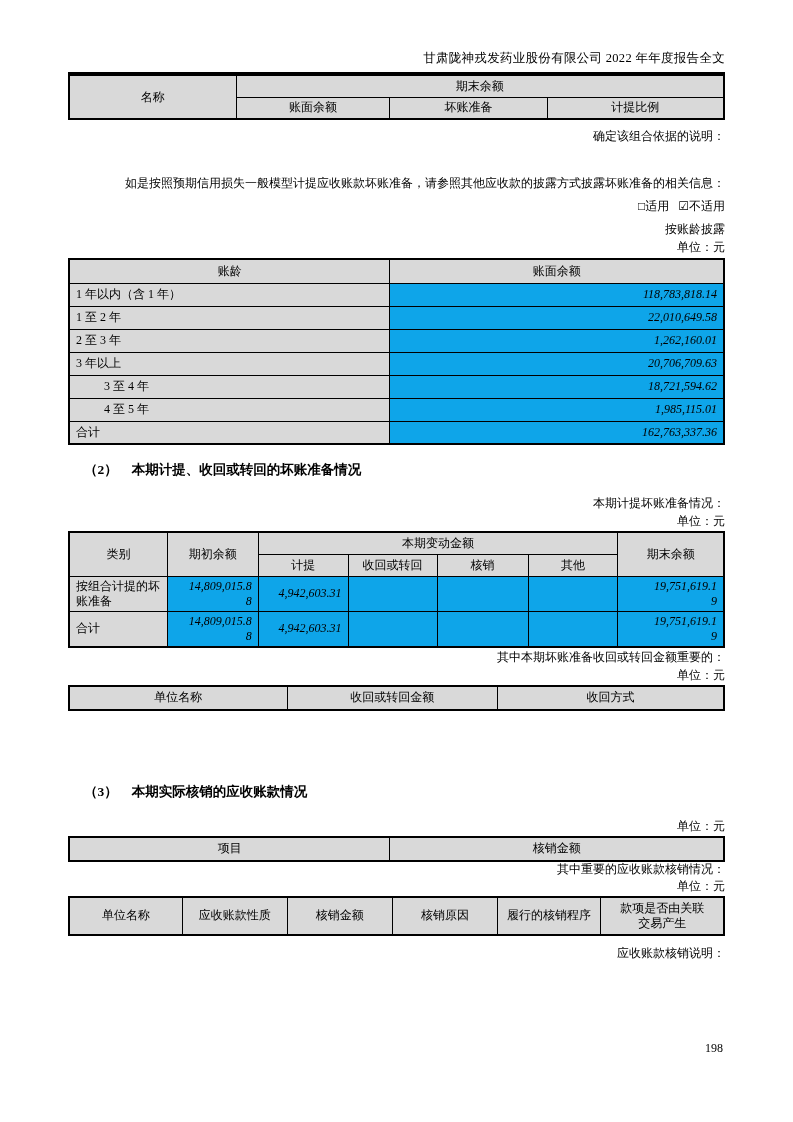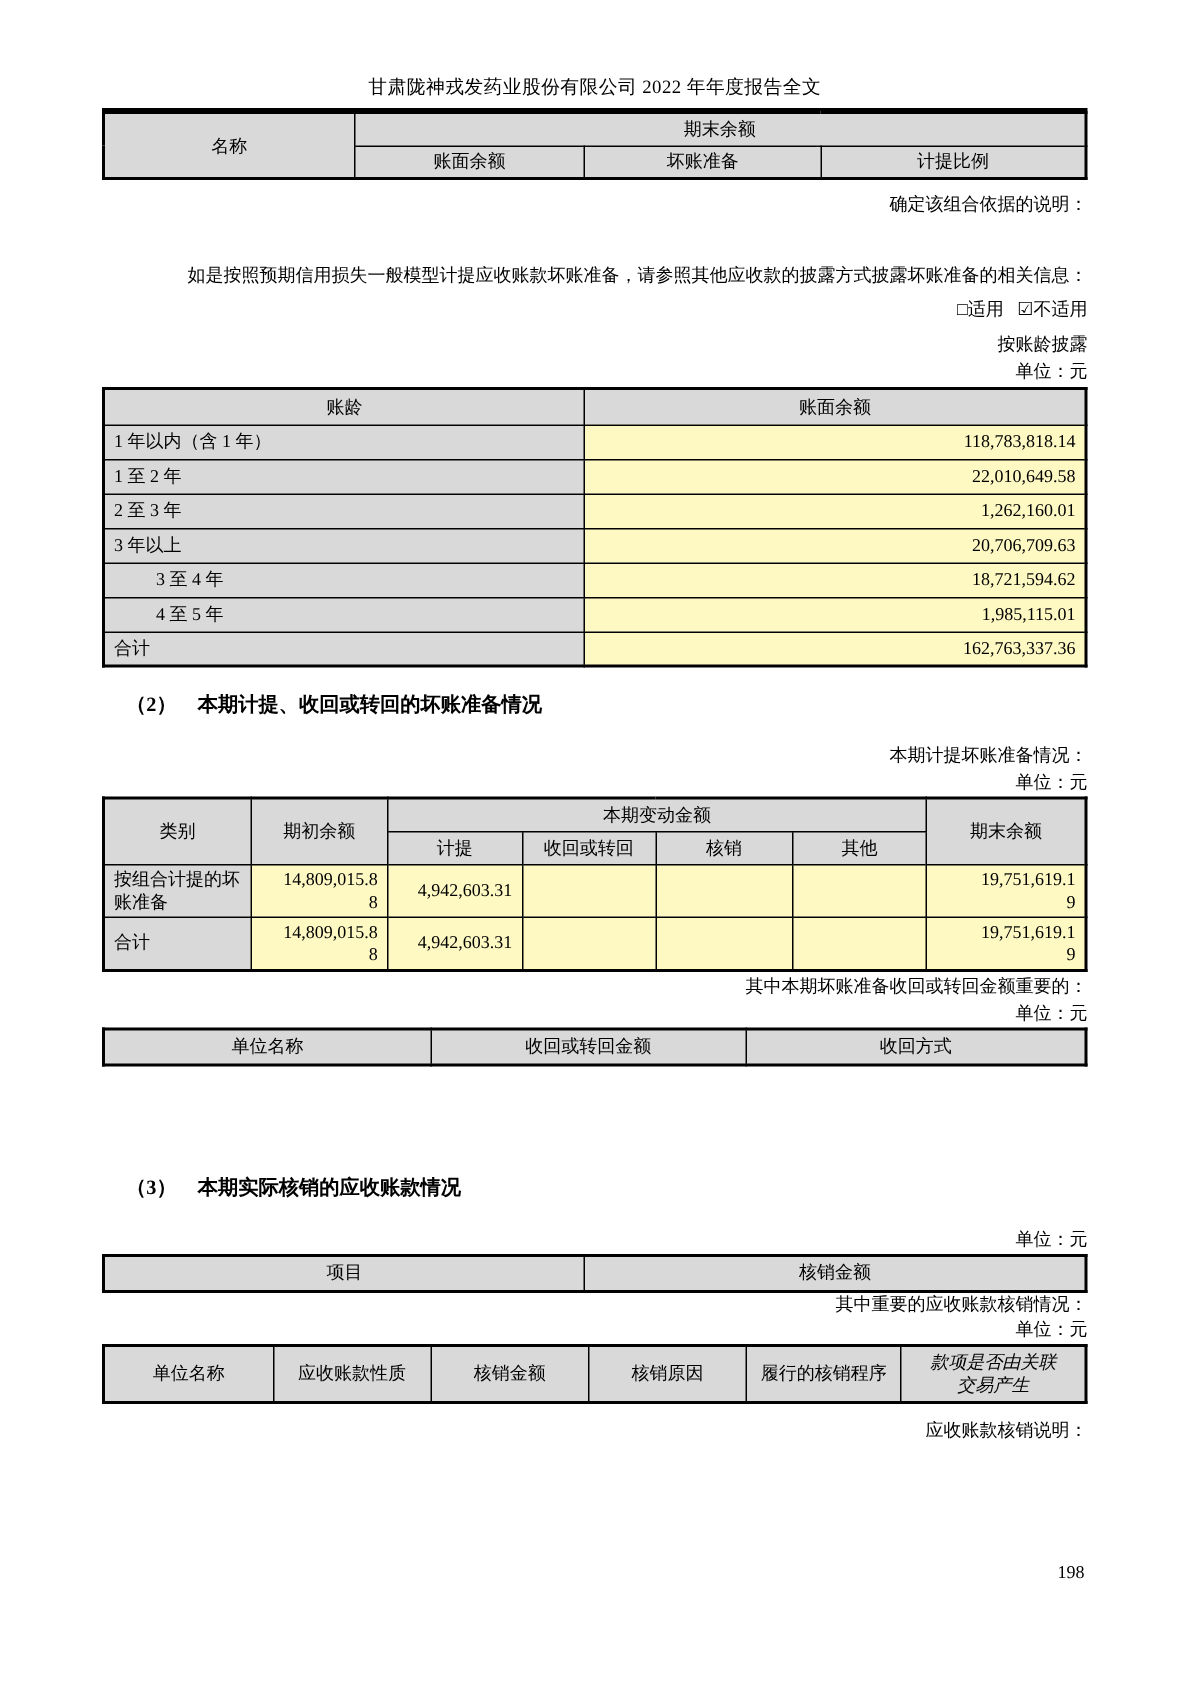--- a/index.html
+++ b/index.html
@@ -13,21 +13,21 @@
     width: 793px;
     height: 1122px;
     margin: 0 auto;
     background: #fff;
     padding: 50px 68px 0 68px;
     overflow: hidden;
   }
   .header-title {
     font-size: 12.5px;
     line-height: 17px;
-    text-align: center;
+    text-align: right;
     letter-spacing: 0.3px;
     font-family: Liberation Serif, serif;
   }
   .header-rule {
     border: none;
     border-top: 2px solid #000;
     margin-top: 5px;
   }
   table {
     width: 100%;
@@ -38,39 +38,39 @@
   td {
     border: 1px solid #000;
     font-size: 12px;
     line-height: 15px;
     padding: 2px 6px;
     vertical-align: middle;
     word-break: break-all;
   }
   .hd { background: #d9d9d9; text-align: center; }
   .lbl { background: #d9d9d9; text-align: left; }
-  .num { text-align: right; background: #fef9c3; }
+  .num { text-align: right; background: #0ea5e9; font-style: italic; }
   .indent { padding-left: 34px; }
   .h22 td { height: 22px; }
   .h23 td { height: 23px; }
   .h24 td { height: 24px; }
   .h34 td { height: 34px; }
   .num-wrap {
     display: inline-block;
     max-width: 67px;
     word-break: break-all;
     text-align: right;
     line-height: 15px;
   }
   .para { font-size: 12px; line-height: 15px; text-align: right; }
   .unit-line { font-size: 12px; line-height: 15px; text-align: right; }
   .sec-heading { font-size: 13.5px; line-height: 18px; font-weight: bold; padding-left: 16px; }
   .sec-heading .sec-no { margin-right: 14px; }
   .mt-t1 { }
-  .wide-pad { padding-left: 14px; padding-right: 14px; font-style: italic; }
+  .wide-pad { padding-left: 14px; padding-right: 14px; }
   .page-number {
     position: absolute;
     top: 1041px;
     right: 70px;
     font-size: 12px;
   }
 </style>
 </head>
 <body>
 

